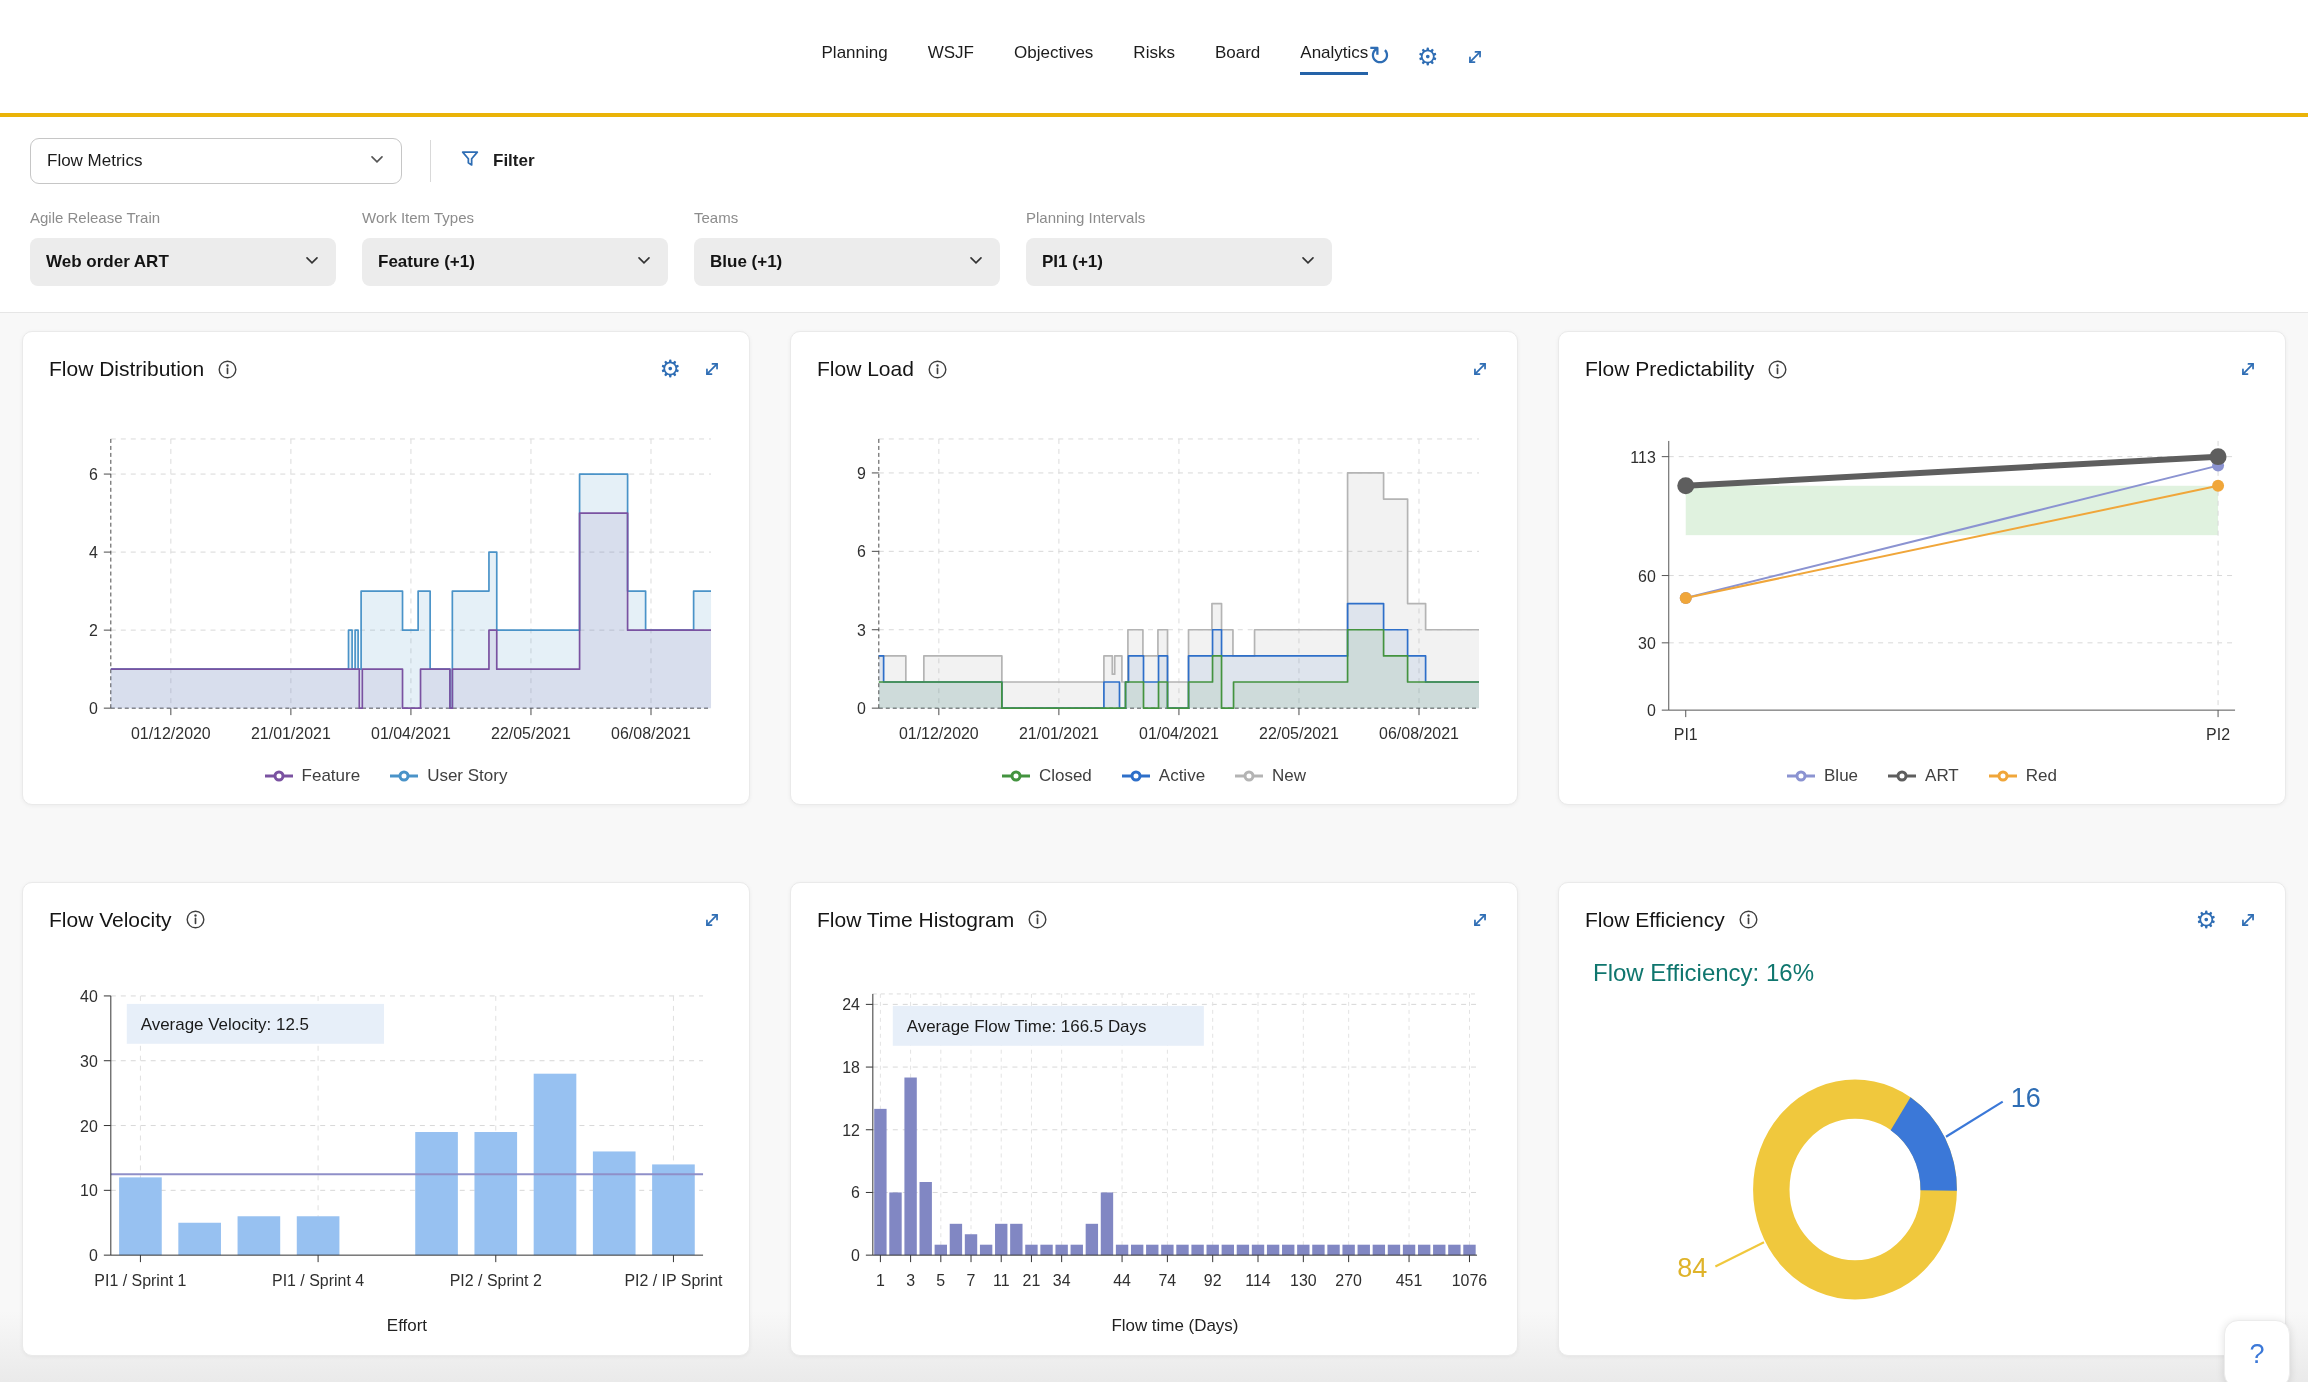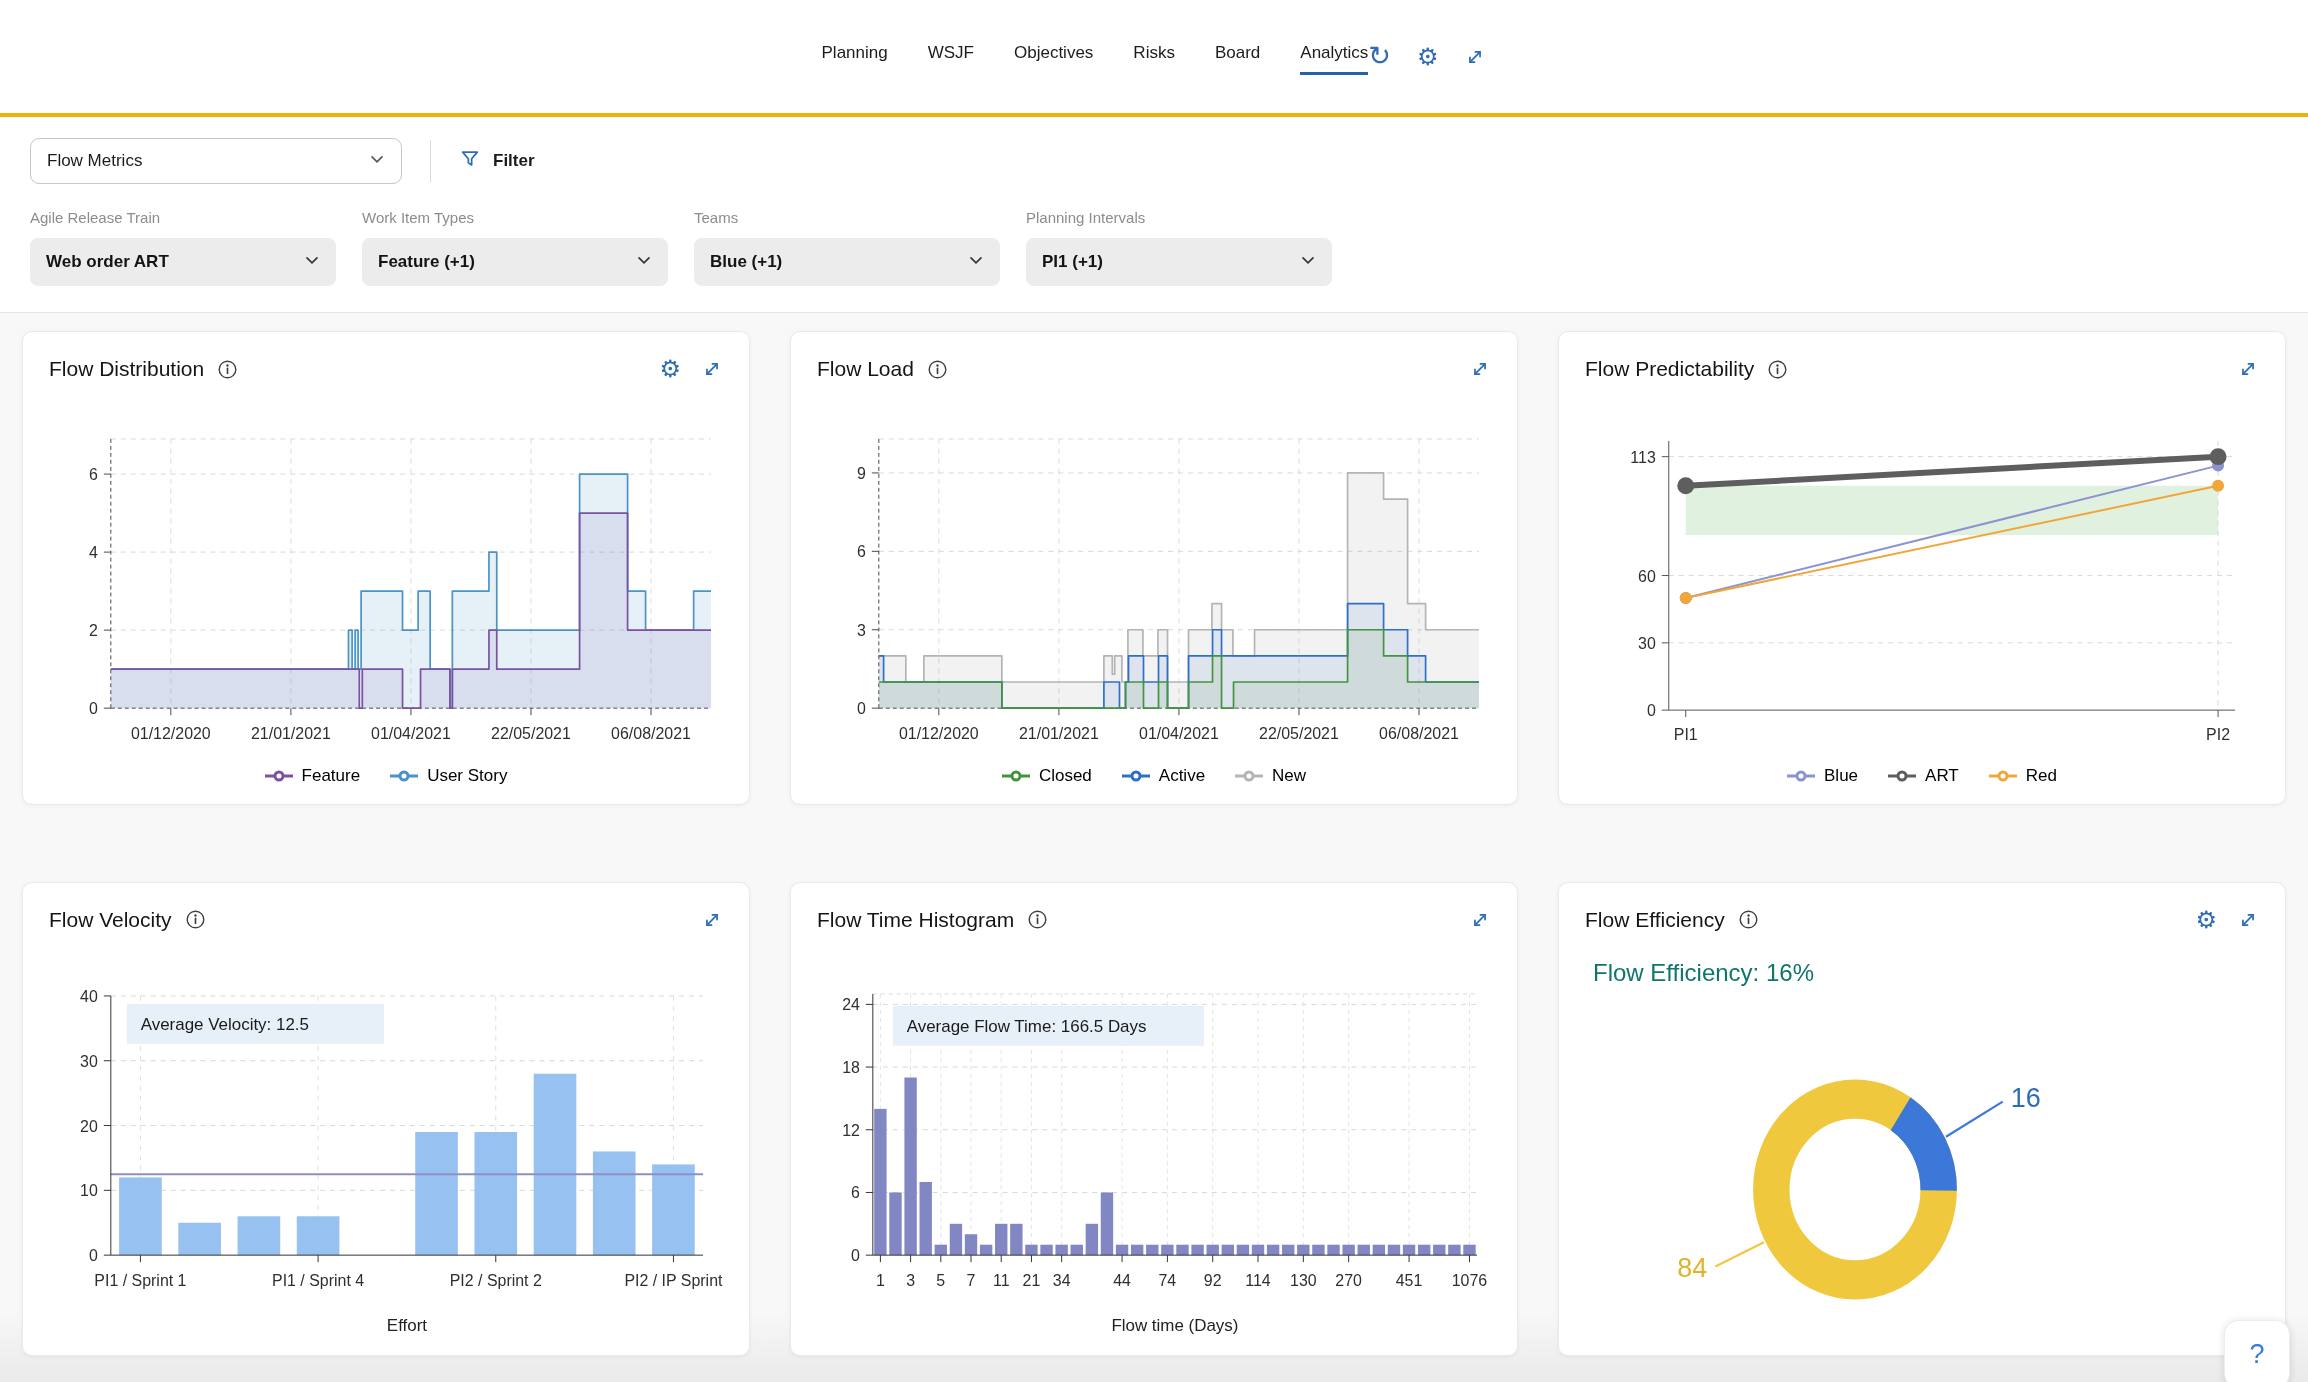--- a/index.html
+++ b/index.html
@@ -32,21 +32,21 @@
     box-shadow:0 1px 4px rgba(0,0,0,.05);padding:20px 26px 14px;display:flex;flex-direction:column}
   .card-head{display:flex;align-items:center;justify-content:space-between;min-height:34px}
   .card-title{font-size:21px;font-weight:500;color:#151515;display:flex;align-items:center;gap:13px}
   .card-title .info{display:flex;align-items:center;cursor:pointer}
   .actions{display:flex;gap:20px;align-items:center}
   .actions>span{cursor:pointer;display:flex;align-items:center}
   .chart-wrap{flex:1;display:flex;flex-direction:column;justify-content:flex-end}
   svg text.tick{font-size:16px;fill:#2f2f2f;font-family:"Liberation Sans",sans-serif}
   svg text.axis-label{font-size:17px;fill:#222;font-family:"Liberation Sans",sans-serif}
   svg text.boxlabel{font-size:17px;fill:#1a1a1a;font-family:"Liberation Sans",sans-serif}
-  .legend{display:flex;justify-content:center;align-items:center;gap:30px;font-size:17px;color:#000000;
+  .legend{display:flex;justify-content:center;align-items:center;gap:30px;font-size:17px;color:#404040;
     padding:6px 0 4px;flex-wrap:wrap}
   .legend-item{display:flex;align-items:center;gap:9px;cursor:pointer}
   .eff-label{font-size:24px;color:#0f766e;margin:22px 0 0 8px}
   .donut-holder{flex:1;display:flex;align-items:center;justify-content:flex-start}
   .help-btn{position:absolute;right:18px;bottom:-6px;width:66px;height:68px;background:#fff;border:1px solid #ececec;
     border-radius:14px;box-shadow:0 1px 8px rgba(0,0,0,.12);font-size:27px;color:#3b78d8;
     display:flex;align-items:center;justify-content:center;cursor:pointer}
 </style>
 </head>
 <body>

